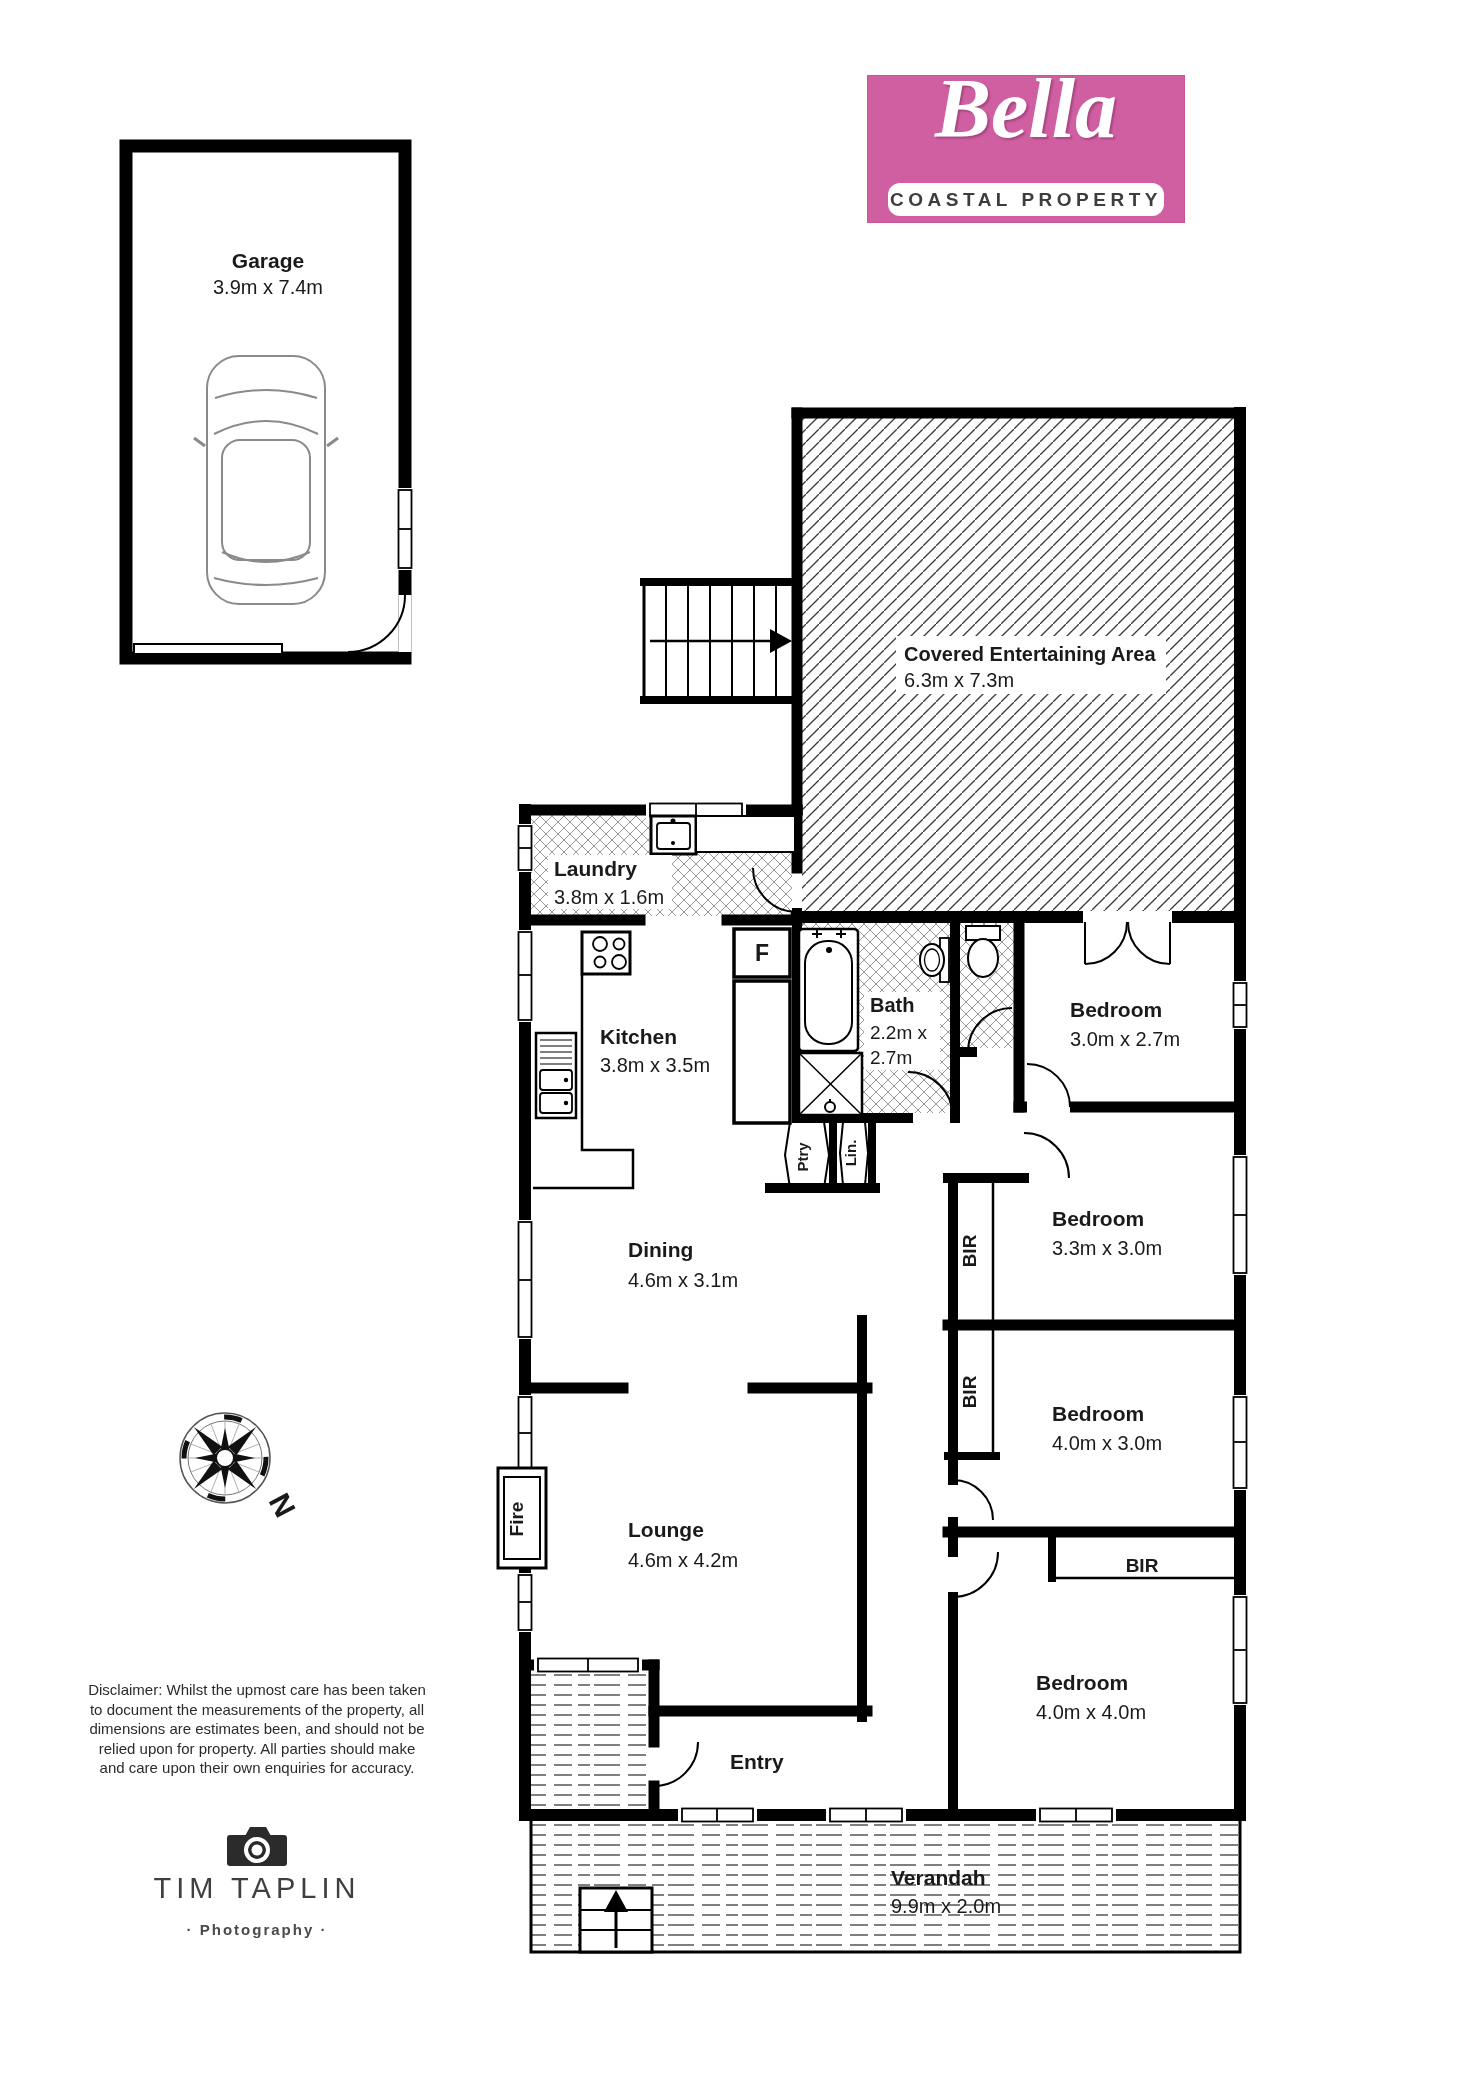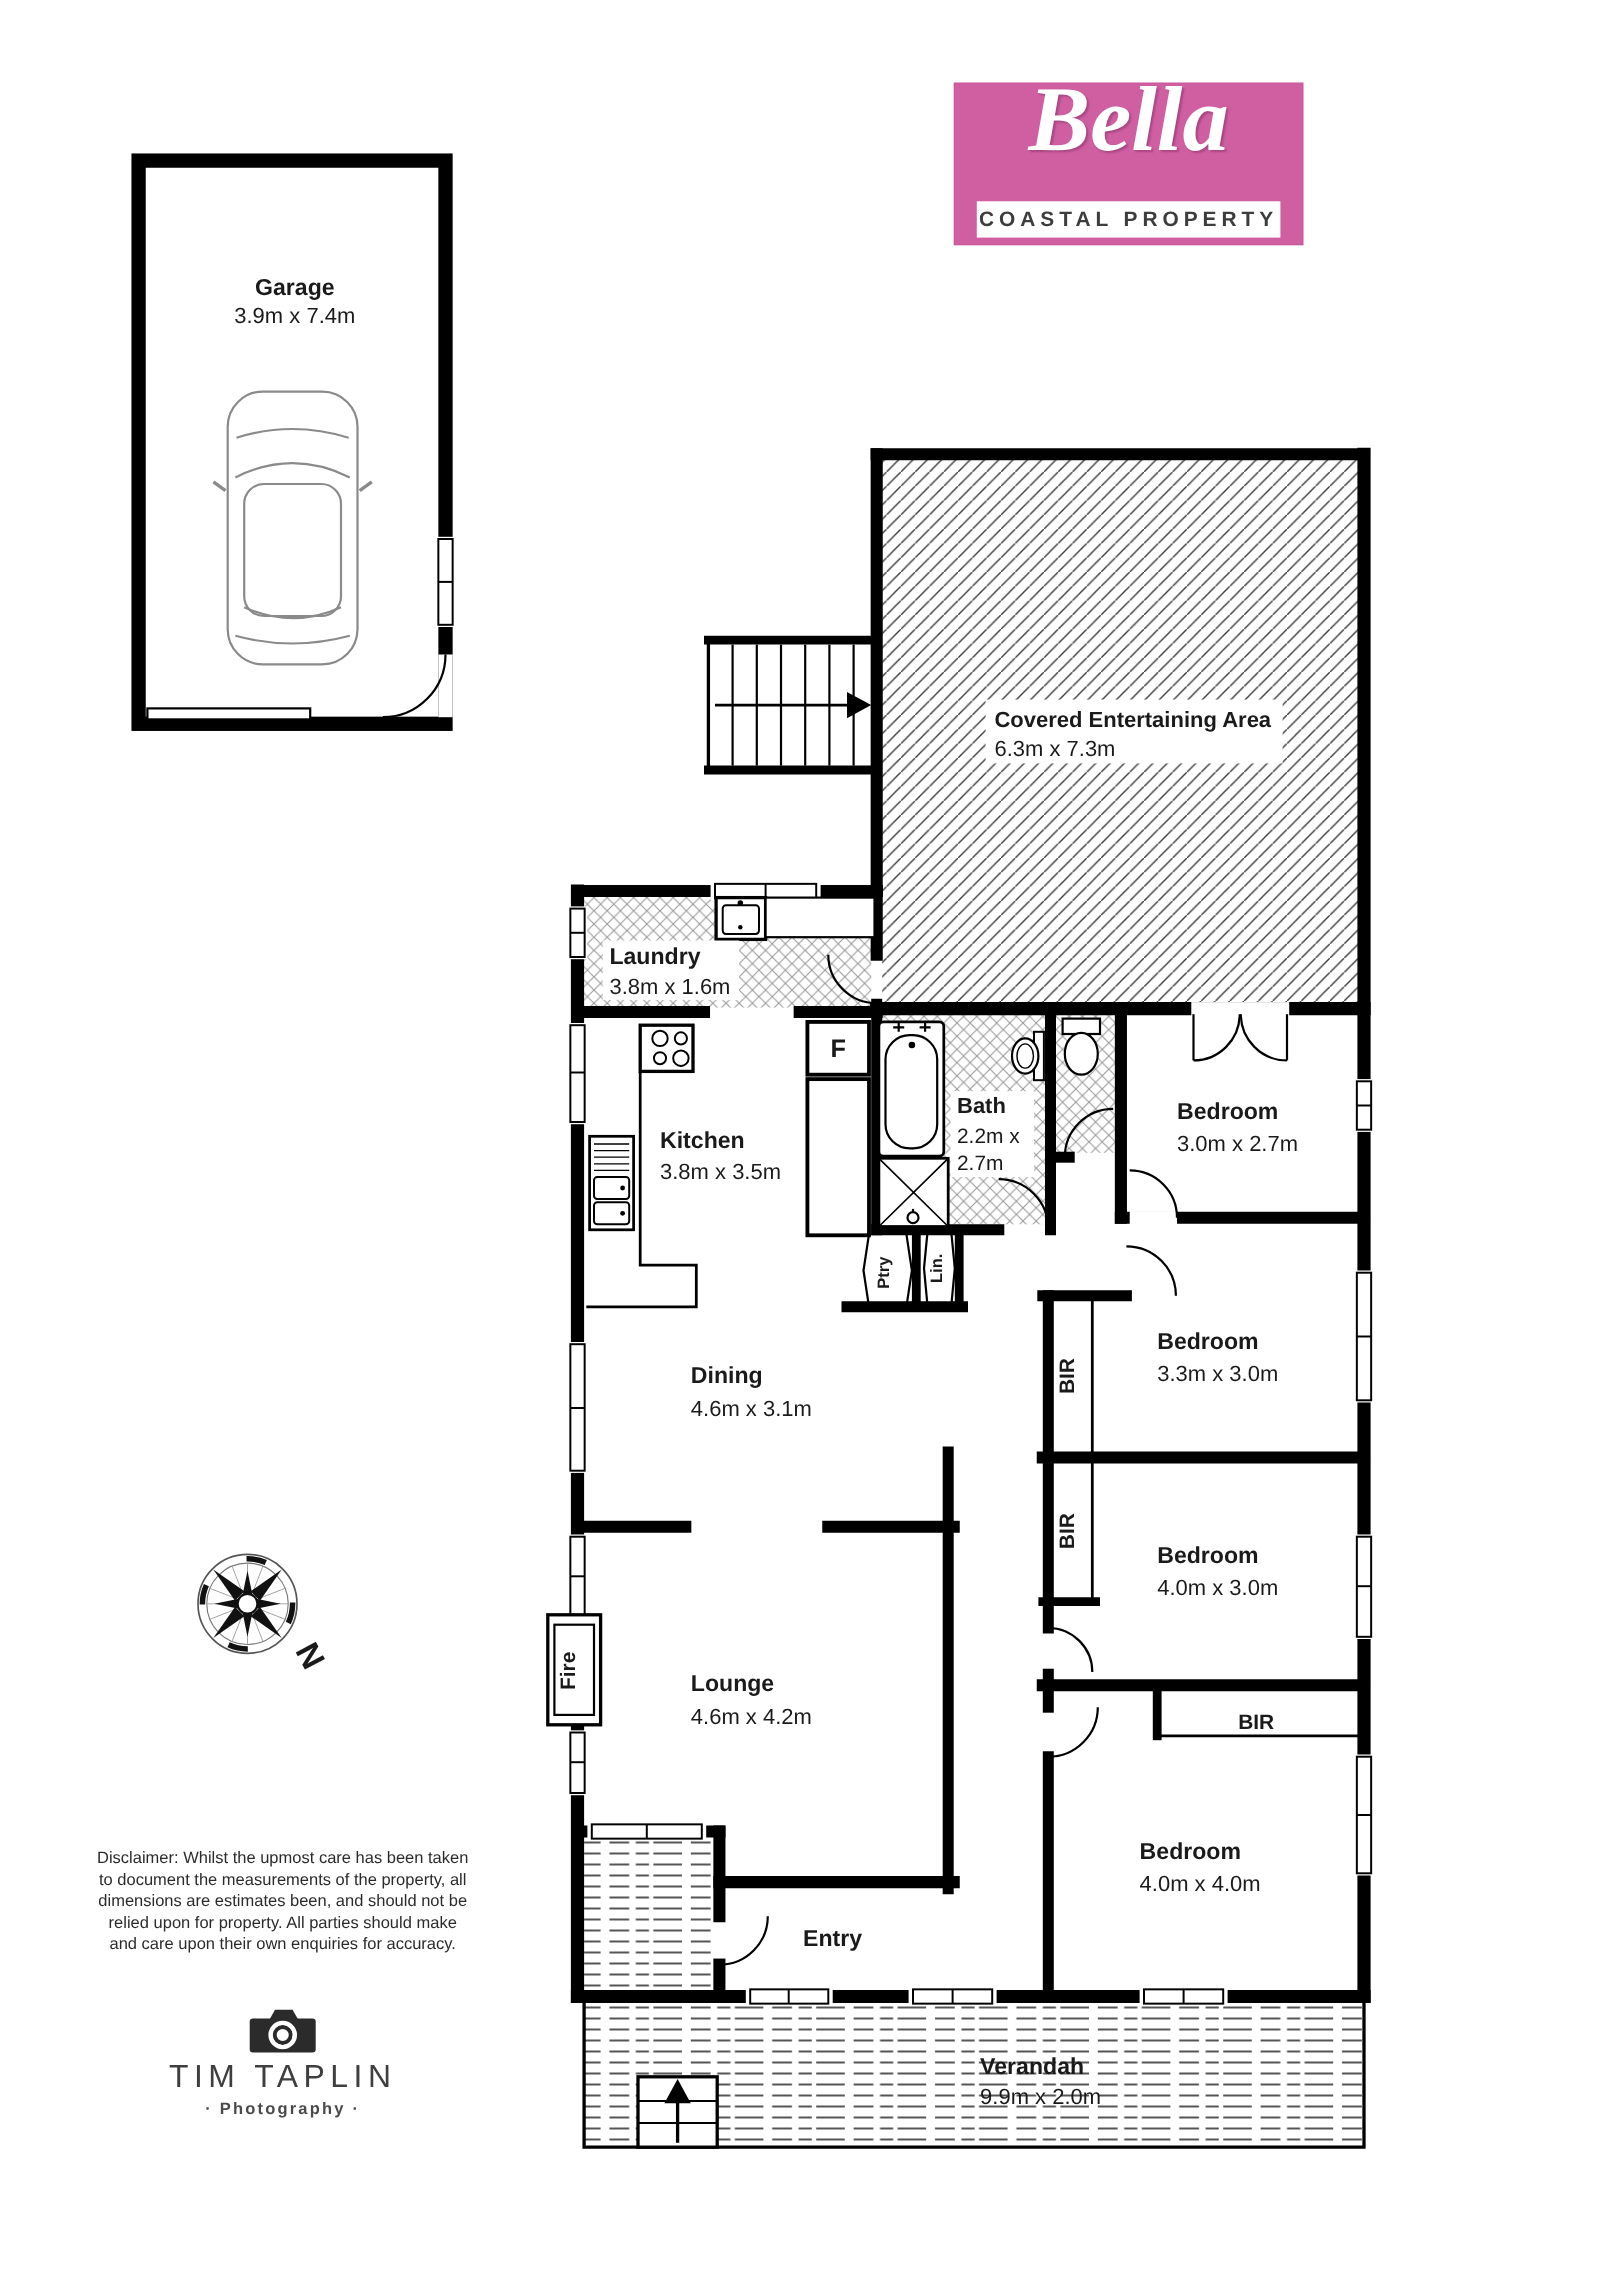--- a/index.html
+++ b/index.html
@@ -5,41 +5,41 @@
   html,body{margin:0;padding:0;background:#ffffff;}
   #page{position:relative;width:1472px;height:2083px;background:#ffffff;overflow:hidden;
         font-family:"Liberation Sans",sans-serif;}
   
   .logo{position:absolute;left:868px;top:76px;width:316px;height:146px;background:#d05fa2;
         box-shadow:0 0 0 1px #c9559a;}
   .logo .script{position:absolute;left:0;right:0;top:-16px;text-align:center;
         font-family:Liberation Serif, serif;font-style:italic;font-weight:bold;
         font-size:84px;color:#ffffff;text-shadow:2px 2px 2px rgba(120,40,90,.45);}
   .logo .strip{position:absolute;left:20px;right:20px;top:107px;height:33px;background:#ffffff;
-        display:flex;align-items:center;justify-content:center;}
+        display:flex;align-items:center;justify-content:center;border-radius:12px;}
   .logo .strip span{font-size:19px;font-weight:bold;letter-spacing:4.5px;color:#3d3d3d;}
   .address{position:absolute;left:700px;top:282px;width:620px;text-align:center;
         font-size:40px;color:#222222;white-space:nowrap;}
   
   svg#plan{position:absolute;left:0;top:0;}
   text{font-family:"Liberation Sans",sans-serif;fill:#1a1a1a;}
   .rname{font-size:21px;font-weight:bold;}
   .rname.sm{font-size:20px;}
   .rdims{font-size:20px;}
   .rdims.sm{font-size:19px;}
   .rot{font-size:19px;font-weight:bold;}
   .tiny{font-size:15px;font-weight:bold;}
   .flabel{font-size:23px;font-weight:bold;}
   
   .disclaimer{position:absolute;left:77px;top:1680px;width:360px;text-align:center;
         font-size:15px;line-height:19.5px;color:#2b2b2b;}
   .photog{position:absolute;left:107px;top:1826px;width:300px;text-align:center;color:#3f3f3f;}
   .photog .cam{display:block;margin:0 auto 4px auto;}
   .photog .pname{font-size:29px;letter-spacing:5px;color:#3f3f3f;}
-  .photog .psub{font-size:15px;letter-spacing:2px;font-weight:600;color:#4a4a4a;margin-top:4px;}
+  .photog .psub{font-size:15px;letter-spacing:2px;font-weight:600;color:#4a4a4a;margin-top:16px;}
 </style>
 </head>
 <body>
 
 <div id="page">
 
   <div class="logo">
     <div class="script">Bella</div>
     <div class="strip">
       <span>COASTAL PROPERTY</span>

